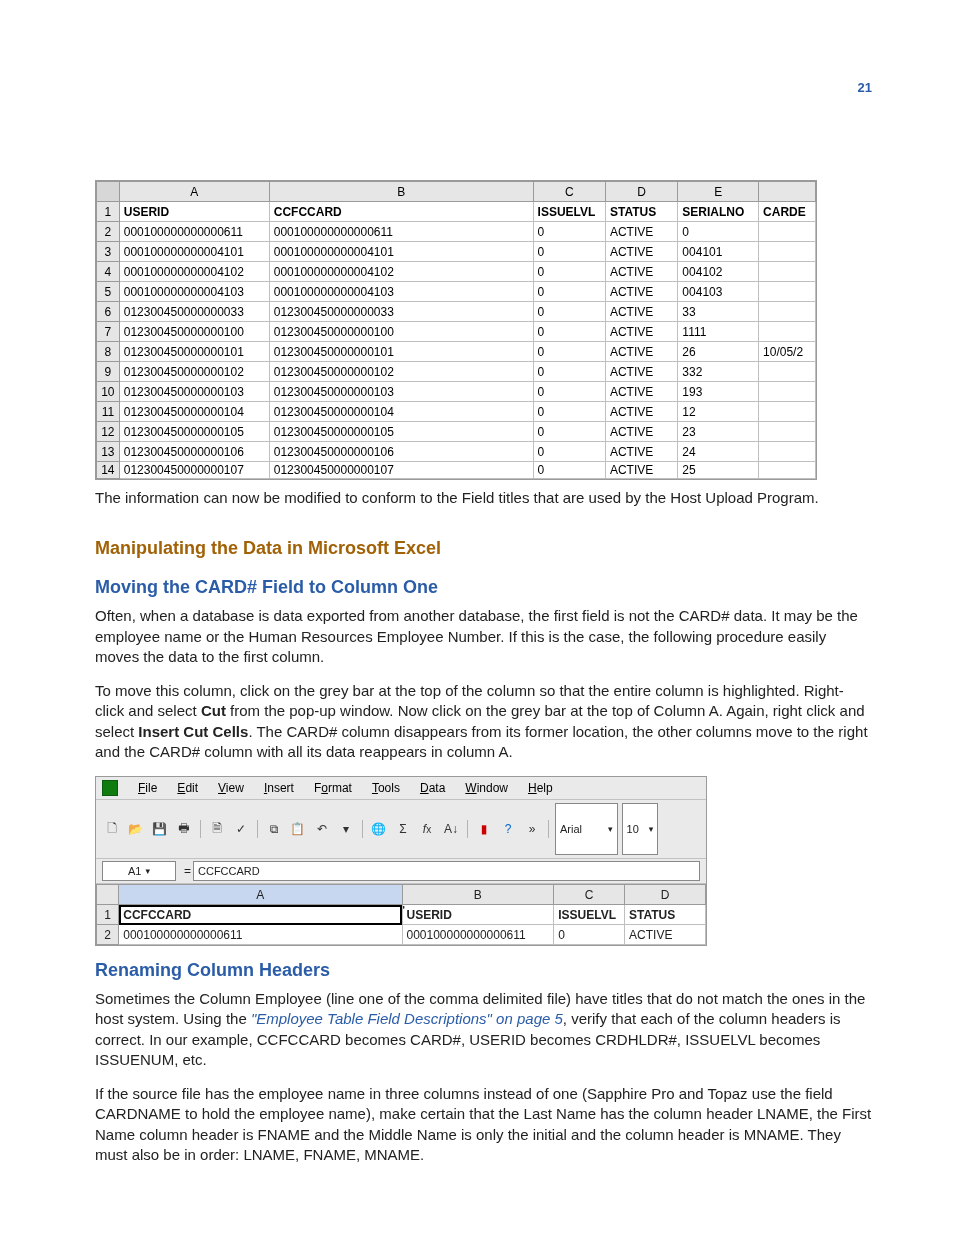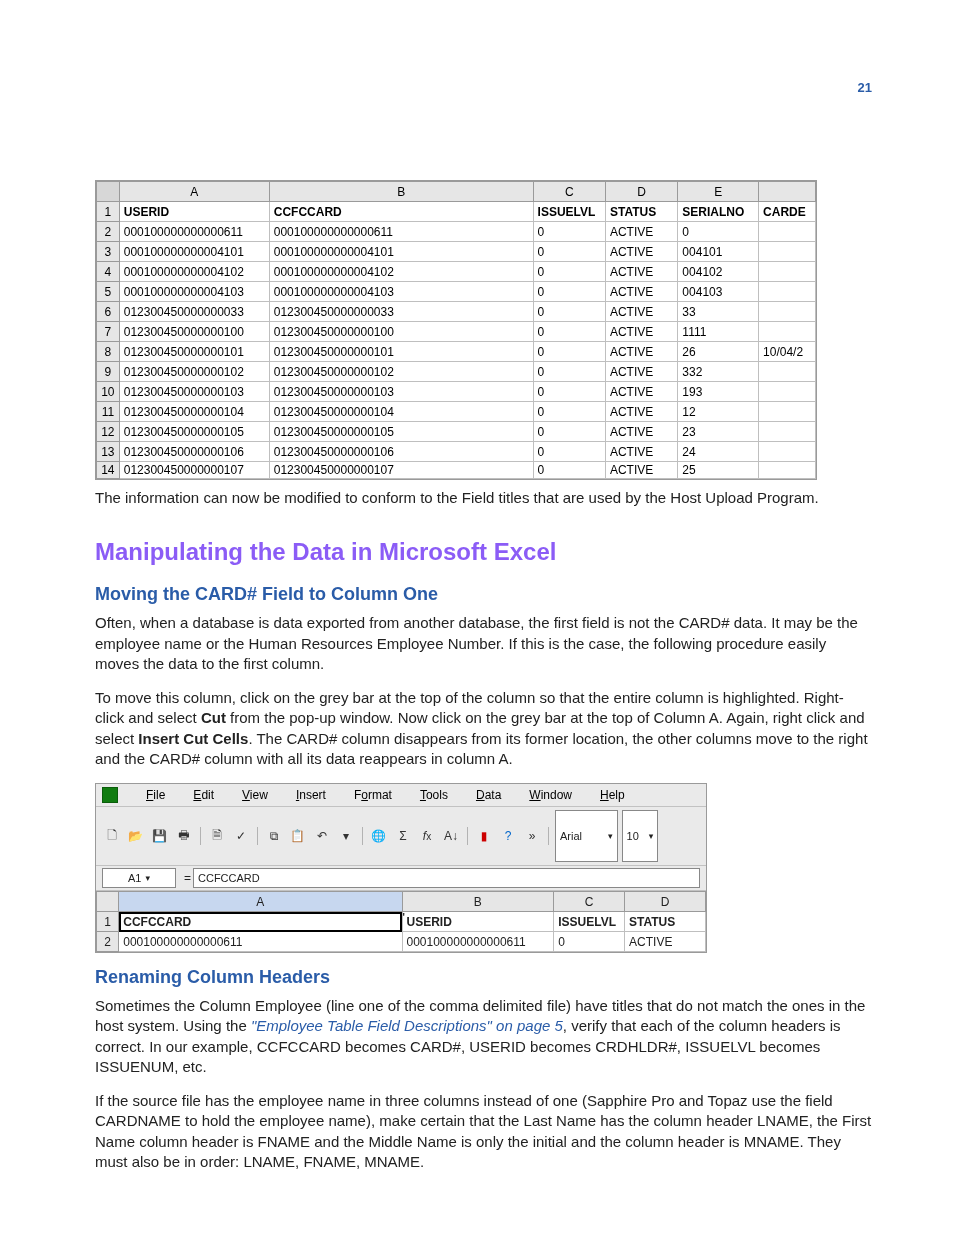--- a/index.html
+++ b/index.html
@@ -73,22 +73,22 @@
   .s1-cE { width: 78px; }
   .s1-cF { width: 55px; }
 
   
   p.body {
     line-height: 1.35;
     margin: 8px 0 14px 0;
     color: #222;
   }
   h1.sect {
-    color: #8b5cf6;
-    font-size: 24px;
+    color: #a16207;
+    font-size: 18px;
     font-weight: bold;
     margin: 30px 0 18px 0;
   }
   h2.sub {
     color: #2a5ca8;
     font-size: 18px;
     font-weight: bold;
     margin: 14px 0 8px 0;
   }
   .bold { font-weight: bold; }
@@ -100,21 +100,21 @@
     border: 1px solid #9a9a9a;
     margin: 12px 0;
     font-family: Tahoma, Arial, sans-serif;
     font-size: 12px;
     overflow: hidden;
     background: #eaeaea;
   }
   .menubar {
     display: flex;
     align-items: center;
-    gap: 28px;
+    gap: 20px;
     padding: 3px 6px;
     background: #eaeaea;
     border-bottom: 1px solid #c2c2c2;
   }
   .menubar .app-icon {
     width: 14px; height: 14px;
     background: #107c10;
     border: 1px solid #0a5d0a;
     display: inline-block;
   }
@@ -288,21 +288,21 @@
             <td class="cell">1111</td>
             <td class="cell"></td>
           </tr>
           <tr>
             <td class="rowhdr">8</td>
             <td class="cell">012300450000000101</td>
             <td class="cell">012300450000000101</td>
             <td class="cell">0</td>
             <td class="cell">ACTIVE</td>
             <td class="cell">26</td>
-            <td class="cell">10/04/2</td>
+            <td class="cell">10/05/2</td>
           </tr>
           <tr>
             <td class="rowhdr">9</td>
             <td class="cell">012300450000000102</td>
             <td class="cell">012300450000000102</td>
             <td class="cell">0</td>
             <td class="cell">ACTIVE</td>
             <td class="cell">332</td>
             <td class="cell"></td>
           </tr>

